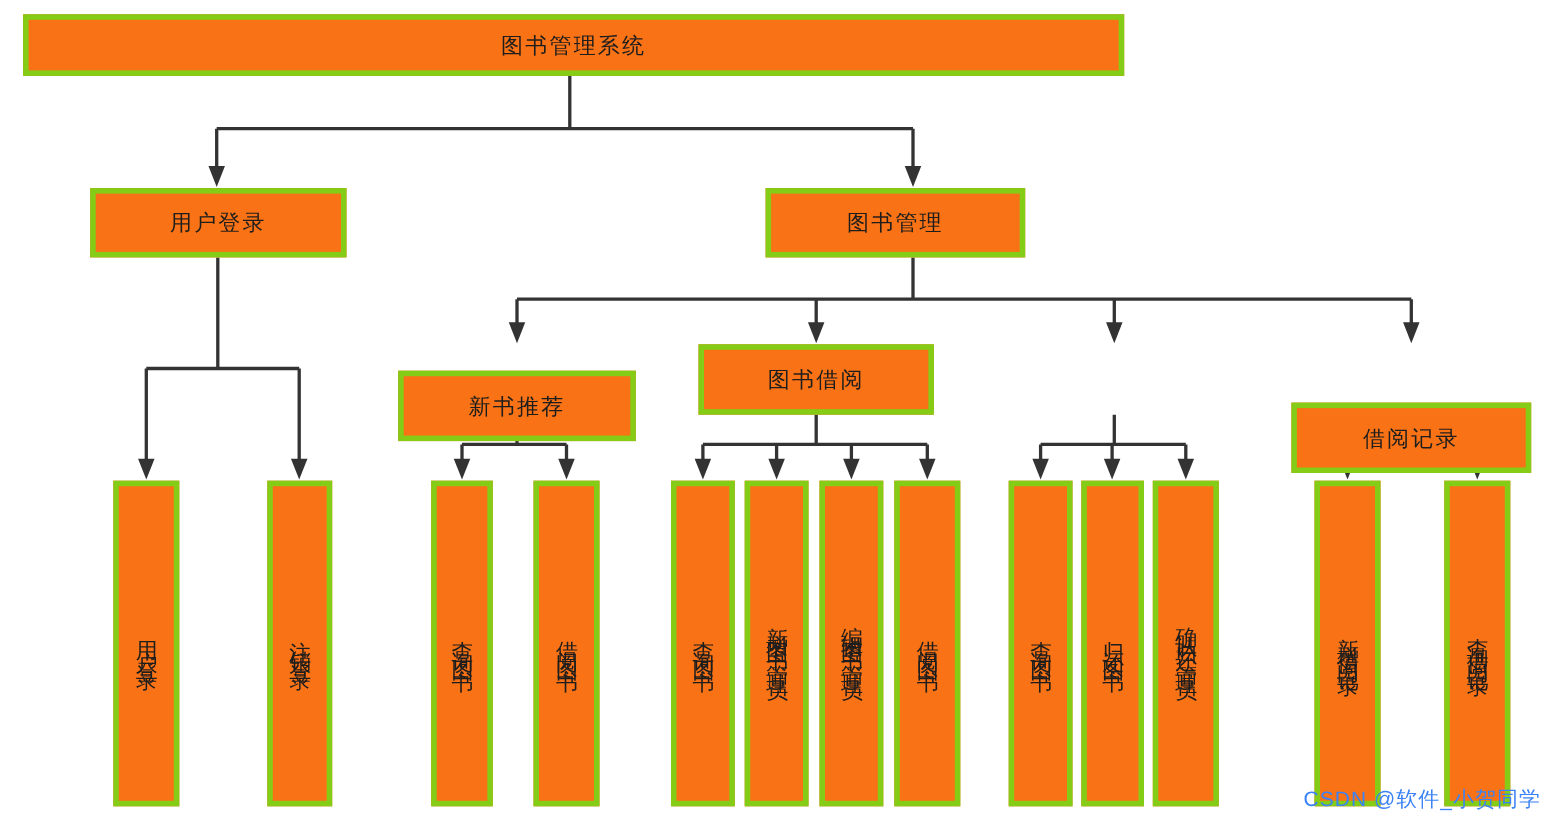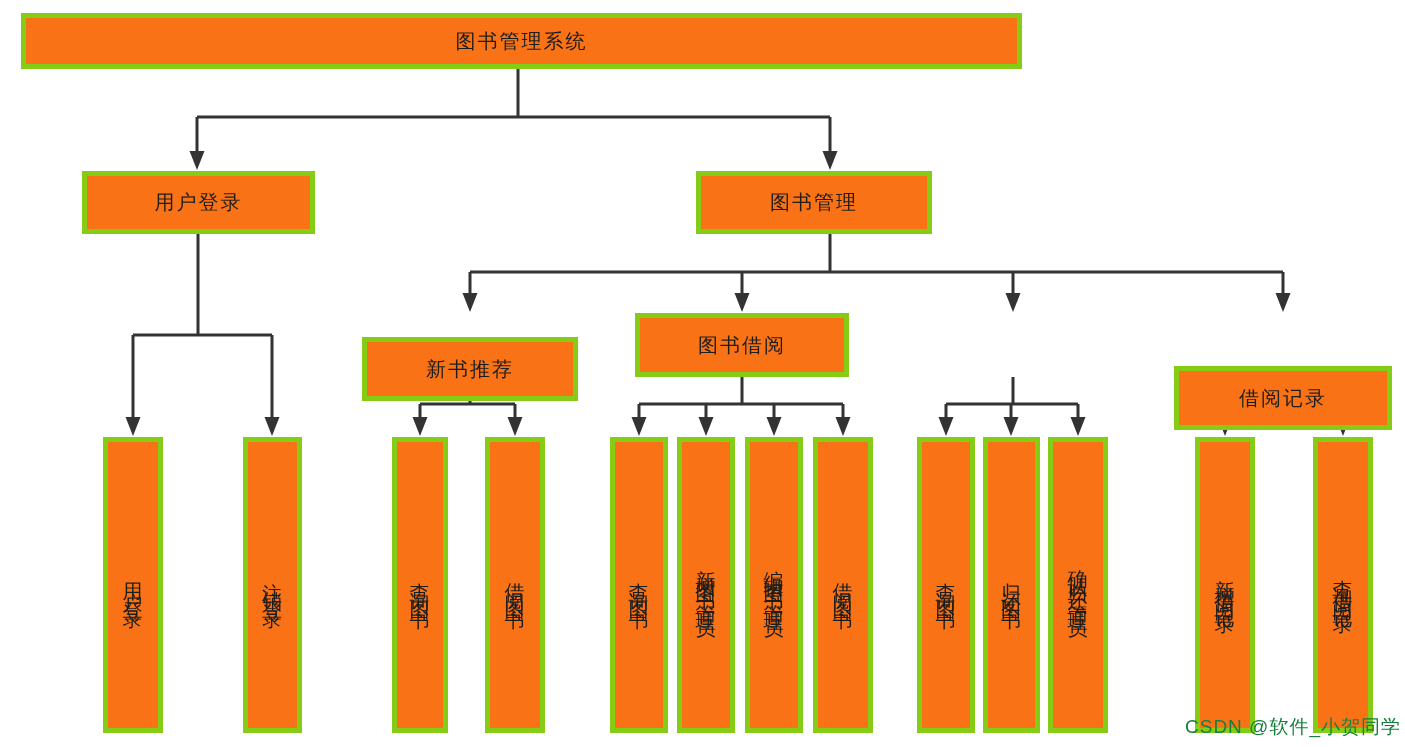--- a/index.html
+++ b/index.html
@@ -27,21 +27,21 @@
     letter-spacing:9px;
     font-size:20px;
     line-height:1;
     padding:6px 0;
   }
   .leaf.long{letter-spacing:7px;}
   .watermark{
     position:absolute;
     left:1185px;top:714px;
     font-size:19px;
-    color:#15803d;
+    color:#3b82f6;
     letter-spacing:1px;
     z-index:5;
     white-space:nowrap;
   }
 </style>
 </head>
 <body>
 
 <div class="canvas">
 

